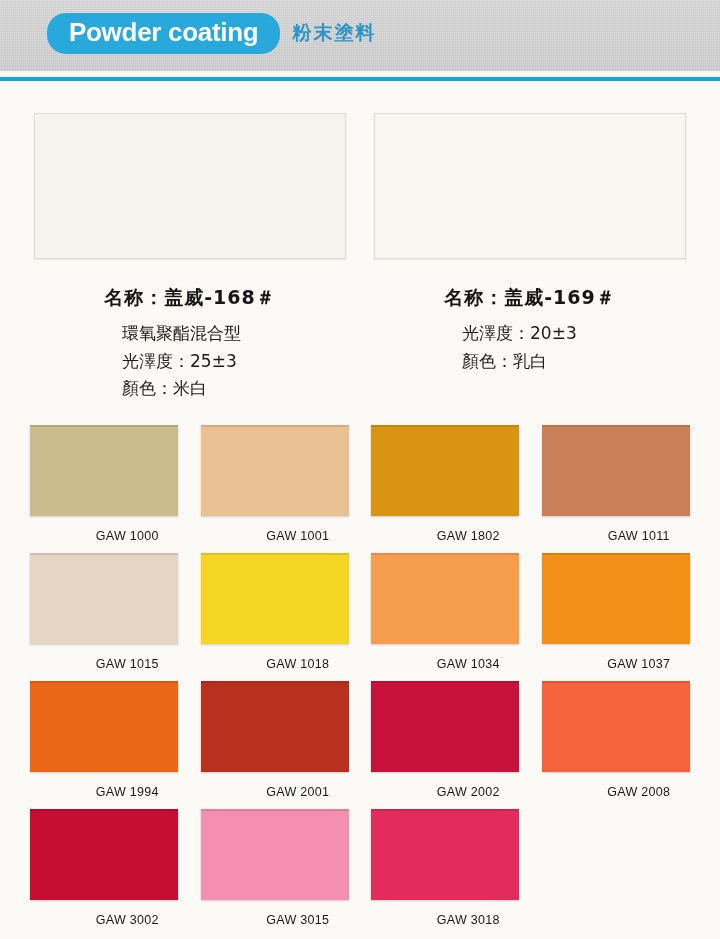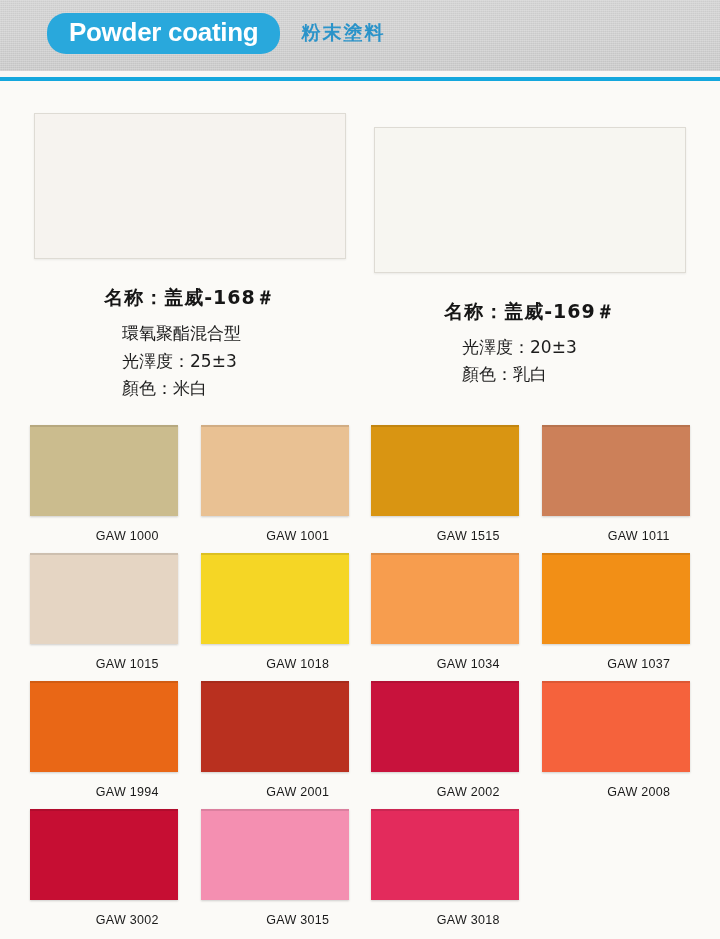--- a/index.html
+++ b/index.html
@@ -32,21 +32,21 @@
       repeating-linear-gradient(0deg, rgba(255,255,255,0.16) 0 1px, rgba(0,0,0,0.015) 1px 2px),
       repeating-linear-gradient(90deg, rgba(255,255,255,0.10) 0 1px, rgba(0,0,0,0.012) 1px 2px);
     pointer-events: none;
   }
   .title-row {
     position: absolute;
     left: 47px;
     top: 13px;
     display: flex;
     align-items: center;
-    gap: 21px;
+    gap: 12px;
     z-index: 2;
     text-align: right;
   }
   .pill {
     background: #29a8dc;
     color: #ffffff;
     border-radius: 19px;
     padding: 4px 22px 6px 22px;
     font-size: 26px;
     font-weight: bold;
@@ -83,21 +83,20 @@
     height: 858px;
     background: #fbfaf7;
   }
 
   
   .samples {
     display: flex;
     padding: 32px 0 0 0;
     gap: 28px;
     justify-content: center;
-    align-items: center;
   }
   .sample {
     width: 312px;
   }
   .sample-chip {
     width: 312px;
     height: 146px;
     border: 1px solid #dedbd4;
     box-sizing: border-box;
     box-shadow: 0 1px 2px rgba(0,0,0,0.07);
@@ -196,21 +195,21 @@
       <div class="cell">
         <div class="chip" style="background: rgb(203, 188, 142);"></div>
         <div class="chip-label">GAW 1000</div>
       </div>
       <div class="cell">
         <div class="chip" style="background: rgb(233, 193, 147);"></div>
         <div class="chip-label">GAW 1001</div>
       </div>
       <div class="cell">
         <div class="chip" style="background: rgb(217, 149, 18);"></div>
-        <div class="chip-label">GAW 1515</div>
+        <div class="chip-label">GAW 1802</div>
       </div>
       <div class="cell">
         <div class="chip" style="background: rgb(204, 128, 89);"></div>
         <div class="chip-label">GAW 1011</div>
       </div>
       <div class="cell">
         <div class="chip" style="background: rgb(229, 213, 195);"></div>
         <div class="chip-label">GAW 1015</div>
       </div>
       <div class="cell">

